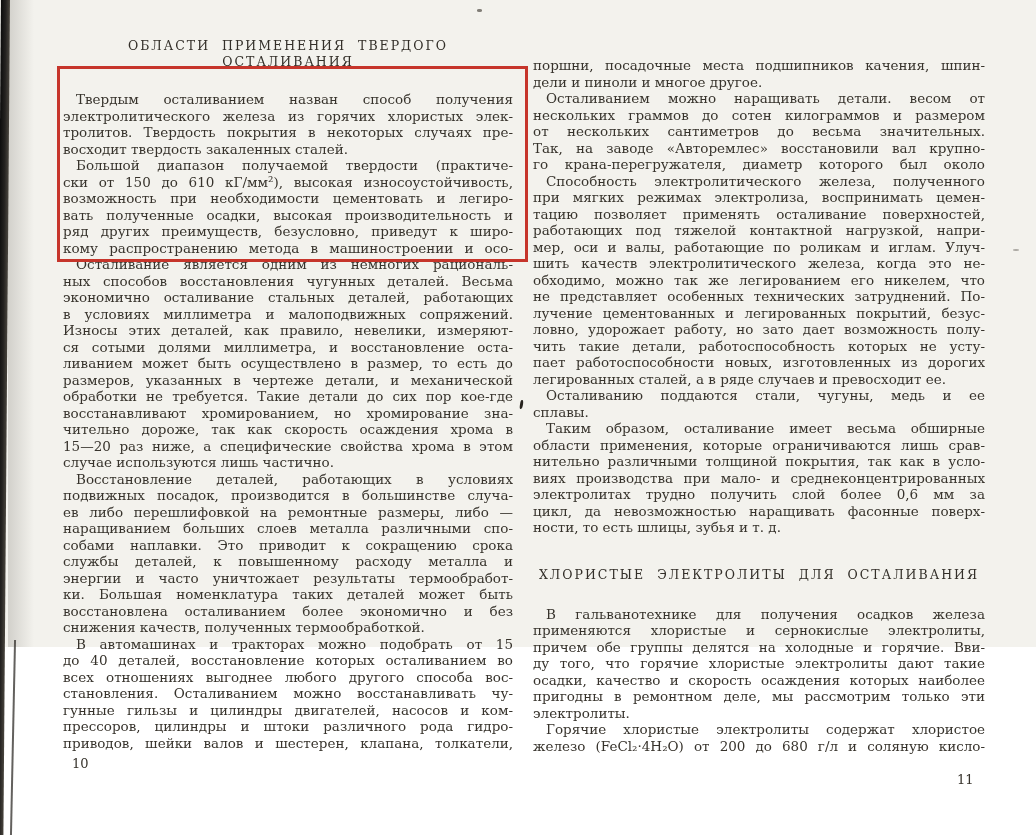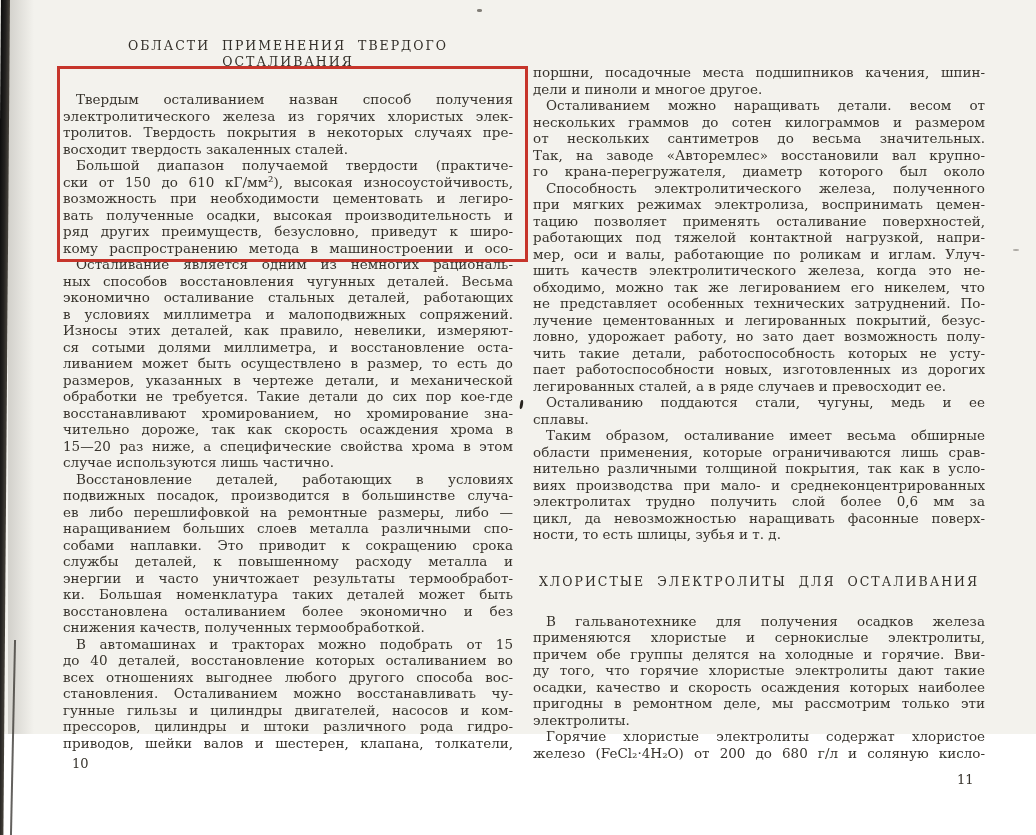--- a/index.html
+++ b/index.html
@@ -1,33 +1,33 @@
 <!DOCTYPE html>
 <html style="--page-bg: #f3f2ed; --ink: #37332c; --red: #c6352b;"><head>
 <meta charset="utf-8">
 <style>
   html,body{margin:0;padding:0;}
   body{width:1036px;height:835px;overflow:hidden;
        font-family:"DejaVu Serif","Liberation Serif",serif;}
-  #page{position:relative;width:1036px;height:734px;
+  #page{position:relative;width:1036px;height:647px;
         background:var(--page-bg,#f3f2ed);color:var(--ink,#37332c);}
 
   
   .binding-main{position:absolute;left:1px;top:-4px;width:9px;height:845px;
         background:linear-gradient(90deg,#0c0c0c 0%,#242220 55%,#4a463f 100%);
         transform:rotate(0.45deg);transform-origin:top left;}
   .binding-thin{position:absolute;left:12px;top:640px;width:2px;height:195px;
         background:#3c3a36;transform:rotate(1.2deg);opacity:.8;}
   .binding-shade{position:absolute;left:8px;top:0;width:26px;height:100%;
         background:linear-gradient(90deg,rgba(60,55,48,.18),rgba(60,55,48,0));}
 
   
   .col{position:absolute;font-size:13.5px;}
   .col-left{left:63px;top:38px;width:450px;}
-  .col-right{left:533px;top:64px;width:452px;}
+  .col-right{left:533px;top:57px;width:452px;}
 
   .heading{line-height:16px;text-align:center;letter-spacing:2px;
            word-spacing:6px;font-size:12.5px;color:#332f29;}
   .col-left .heading{margin-bottom:21px;}
   .heading-mid{margin-top:31px;margin-bottom:23px;}
 
   .para{margin:0;}
   .line{height:16.5px;line-height:16.5px;overflow:hidden;
         text-align:justify;text-align-last:justify;}
   .line.endline{text-align-last:left;}

